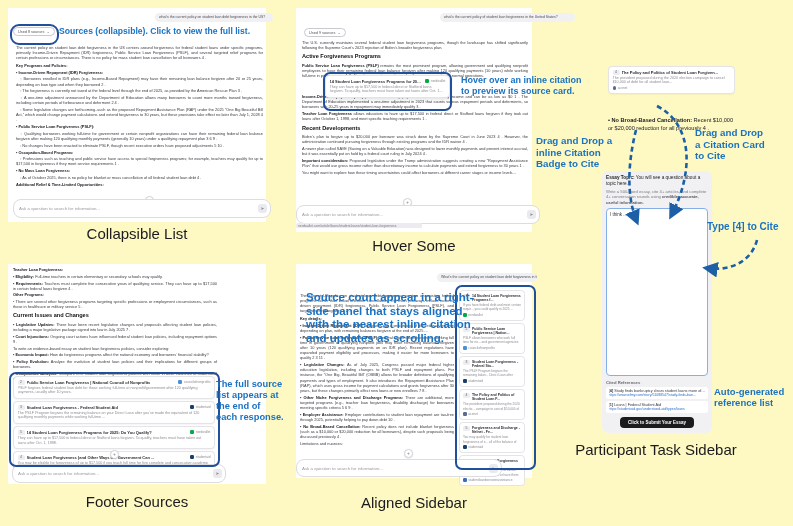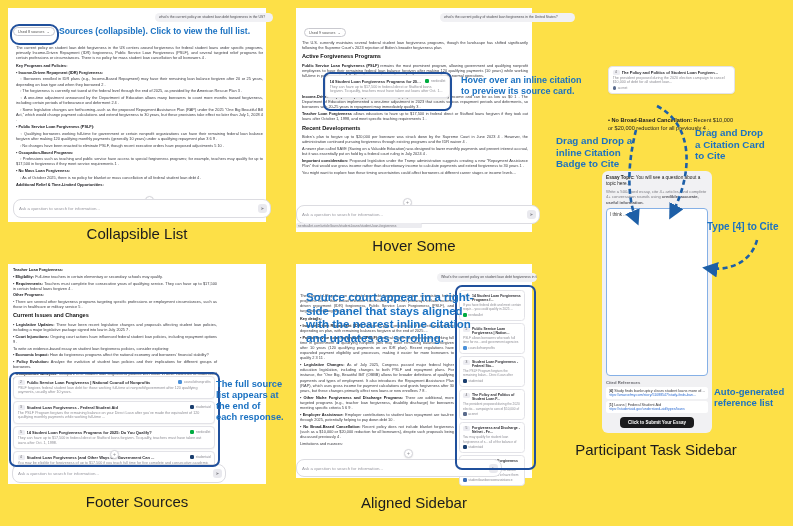--- a/index.html
+++ b/index.html
@@ -1,16 +1,16 @@
 <!DOCTYPE html>
 <html><head>
 <meta charset="utf-8">
 <style>
   html,body{margin:0;padding:0;background:#fff;}
-  #fig{position:relative;width:793px;height:526px;background:#fde047;overflow:hidden;
+  #fig{position:relative;width:793px;height:526px;background:#fef9c3;overflow:hidden;
        font-family:"Liberation Sans",sans-serif;}
   
   .panel{position:absolute;background:#fff;}
   .bubble{position:absolute;background:#f1f1f4;border-radius:8px;padding:2px 4px;
           font-size:3.5px;color:#4a4a50;line-height:1.35;overflow:hidden;}
   .pill{position:absolute;display:inline-flex;align-items:center;gap:2px;background:#fff;
         border:0.6px solid #c9c9cf;border-radius:8px;padding:1.5px 4px;font-size:3.8px;color:#555;}
   .pill .chev{font-size:4px;color:#777;line-height:1;}
   .txtcol{position:absolute;font-size:3.9px;line-height:1.32;color:#3a3a40;text-align:justify;}
   .txtcol .tl{margin-bottom:1.6px;}
@@ -344,21 +344,21 @@
 
   <div class="hlbox" style="left:10px;top:24px;width:45px;height:17px;border-radius:9px;"></div>
   <div class="hlbox" style="left:323px;top:72px;width:125px;height:35px;"></div>
   <div class="hlbox" style="left:9px;top:372px;width:207px;height:91px;"></div>
   <div class="hlbox" style="left:455px;top:285px;width:77px;height:181px;"></div>
 
   <div class="note" style="left:59px;top:26px;font-size:8.6px;white-space:nowrap;">Sources (collapsible). Click to view the full list.</div>
   <div class="note" style="left:449px;top:75px;width:128px;font-size:9px;margin-left:12px;">Hover over an inline citation to preview its source card.</div>
   <div class="note" style="left:216px;top:379px;width:68px;font-size:9.3px;">The full source list appears at the end of each response.</div>
   <div class="note" style="left:306px;top:291px;width:176px;font-size:11.5px;">Source court appear in a right-side panel that stays aligned with the nearest inline citation and updates as scrolling.</div>
-  <div class="note" style="left:556px;top:135px;width:78px;font-size:9.8px;">
+  <div class="note" style="left:536px;top:135px;width:78px;font-size:9.8px;">
     <span>Drag and Drop a inline </span><b>Citation</b><span> </span><b>Badge</b><span> to Cite</span>
   </div>
   <div class="note" style="left:695px;top:127px;width:74px;font-size:9.8px;">
     <span>Drag and Drop a </span><b>Citation Card</b><span> to Cite</span>
   </div>
   <div class="note" style="left:707px;top:221px;font-size:10px;white-space:nowrap;">
     <span>Type </span><b>[4]</b><span> to Cite</span>
   </div>
   <div class="note" style="left:714px;top:386px;width:82px;font-size:9.5px;">Auto-generated reference list</div>
 

